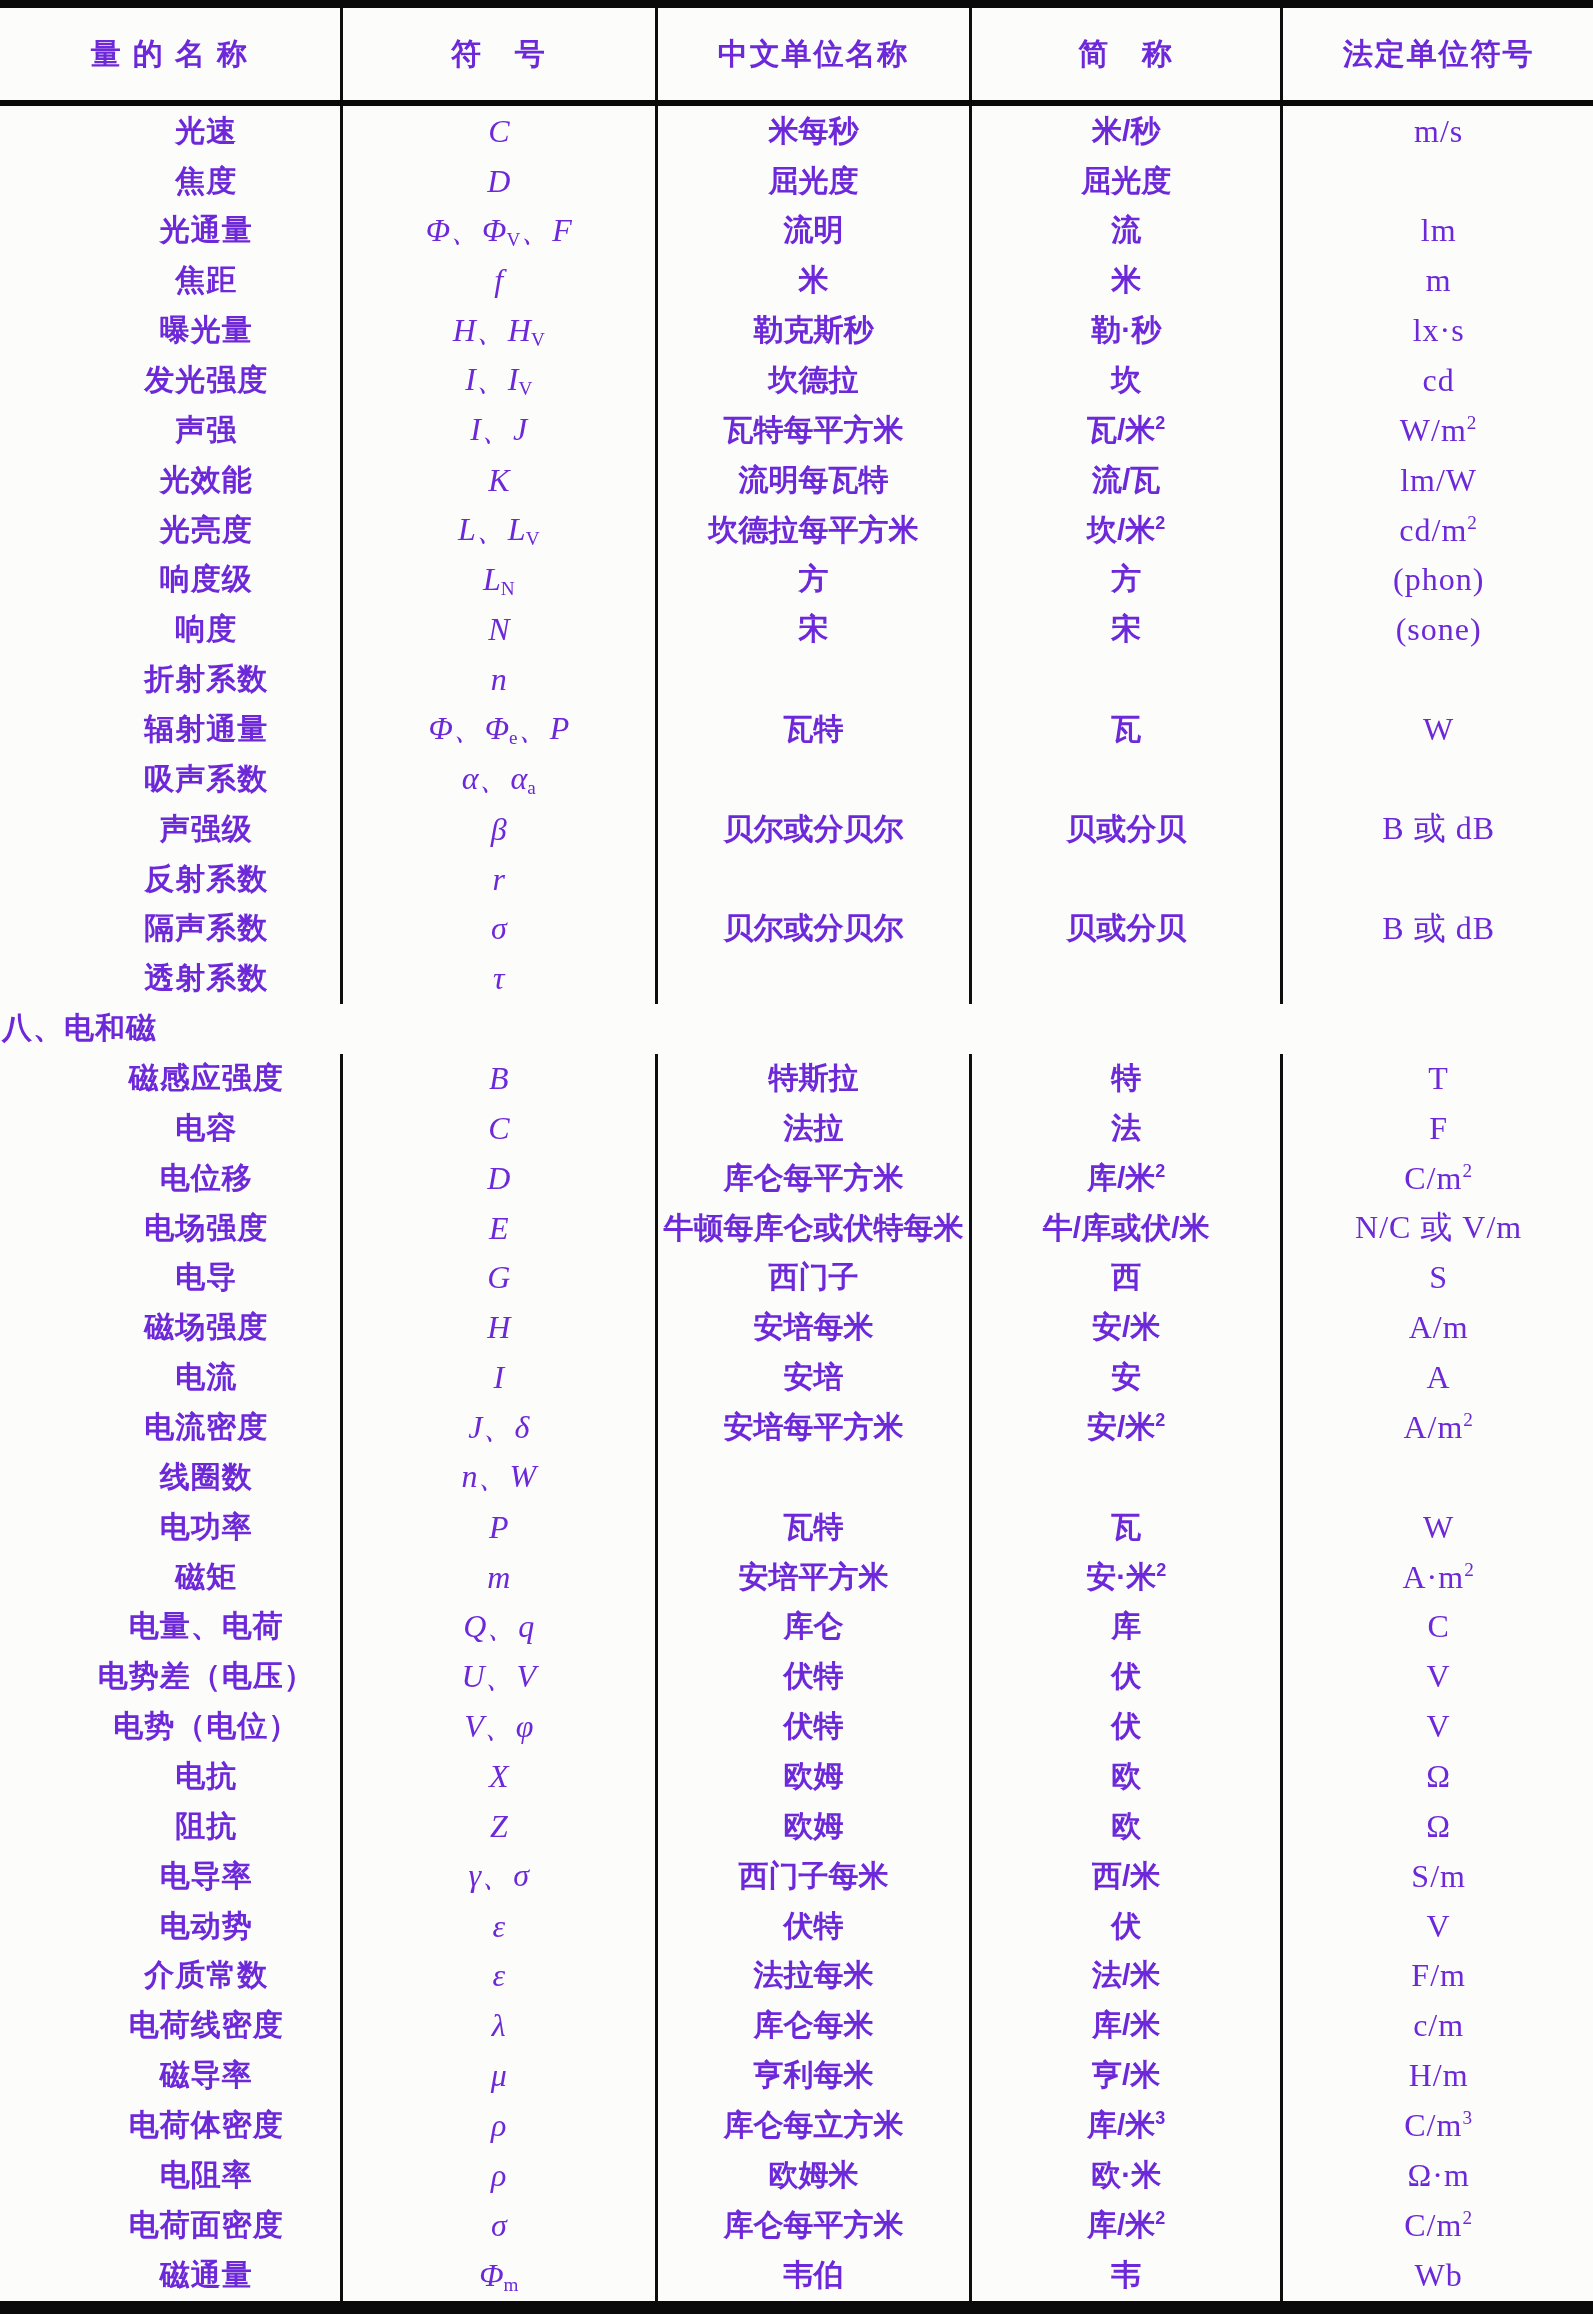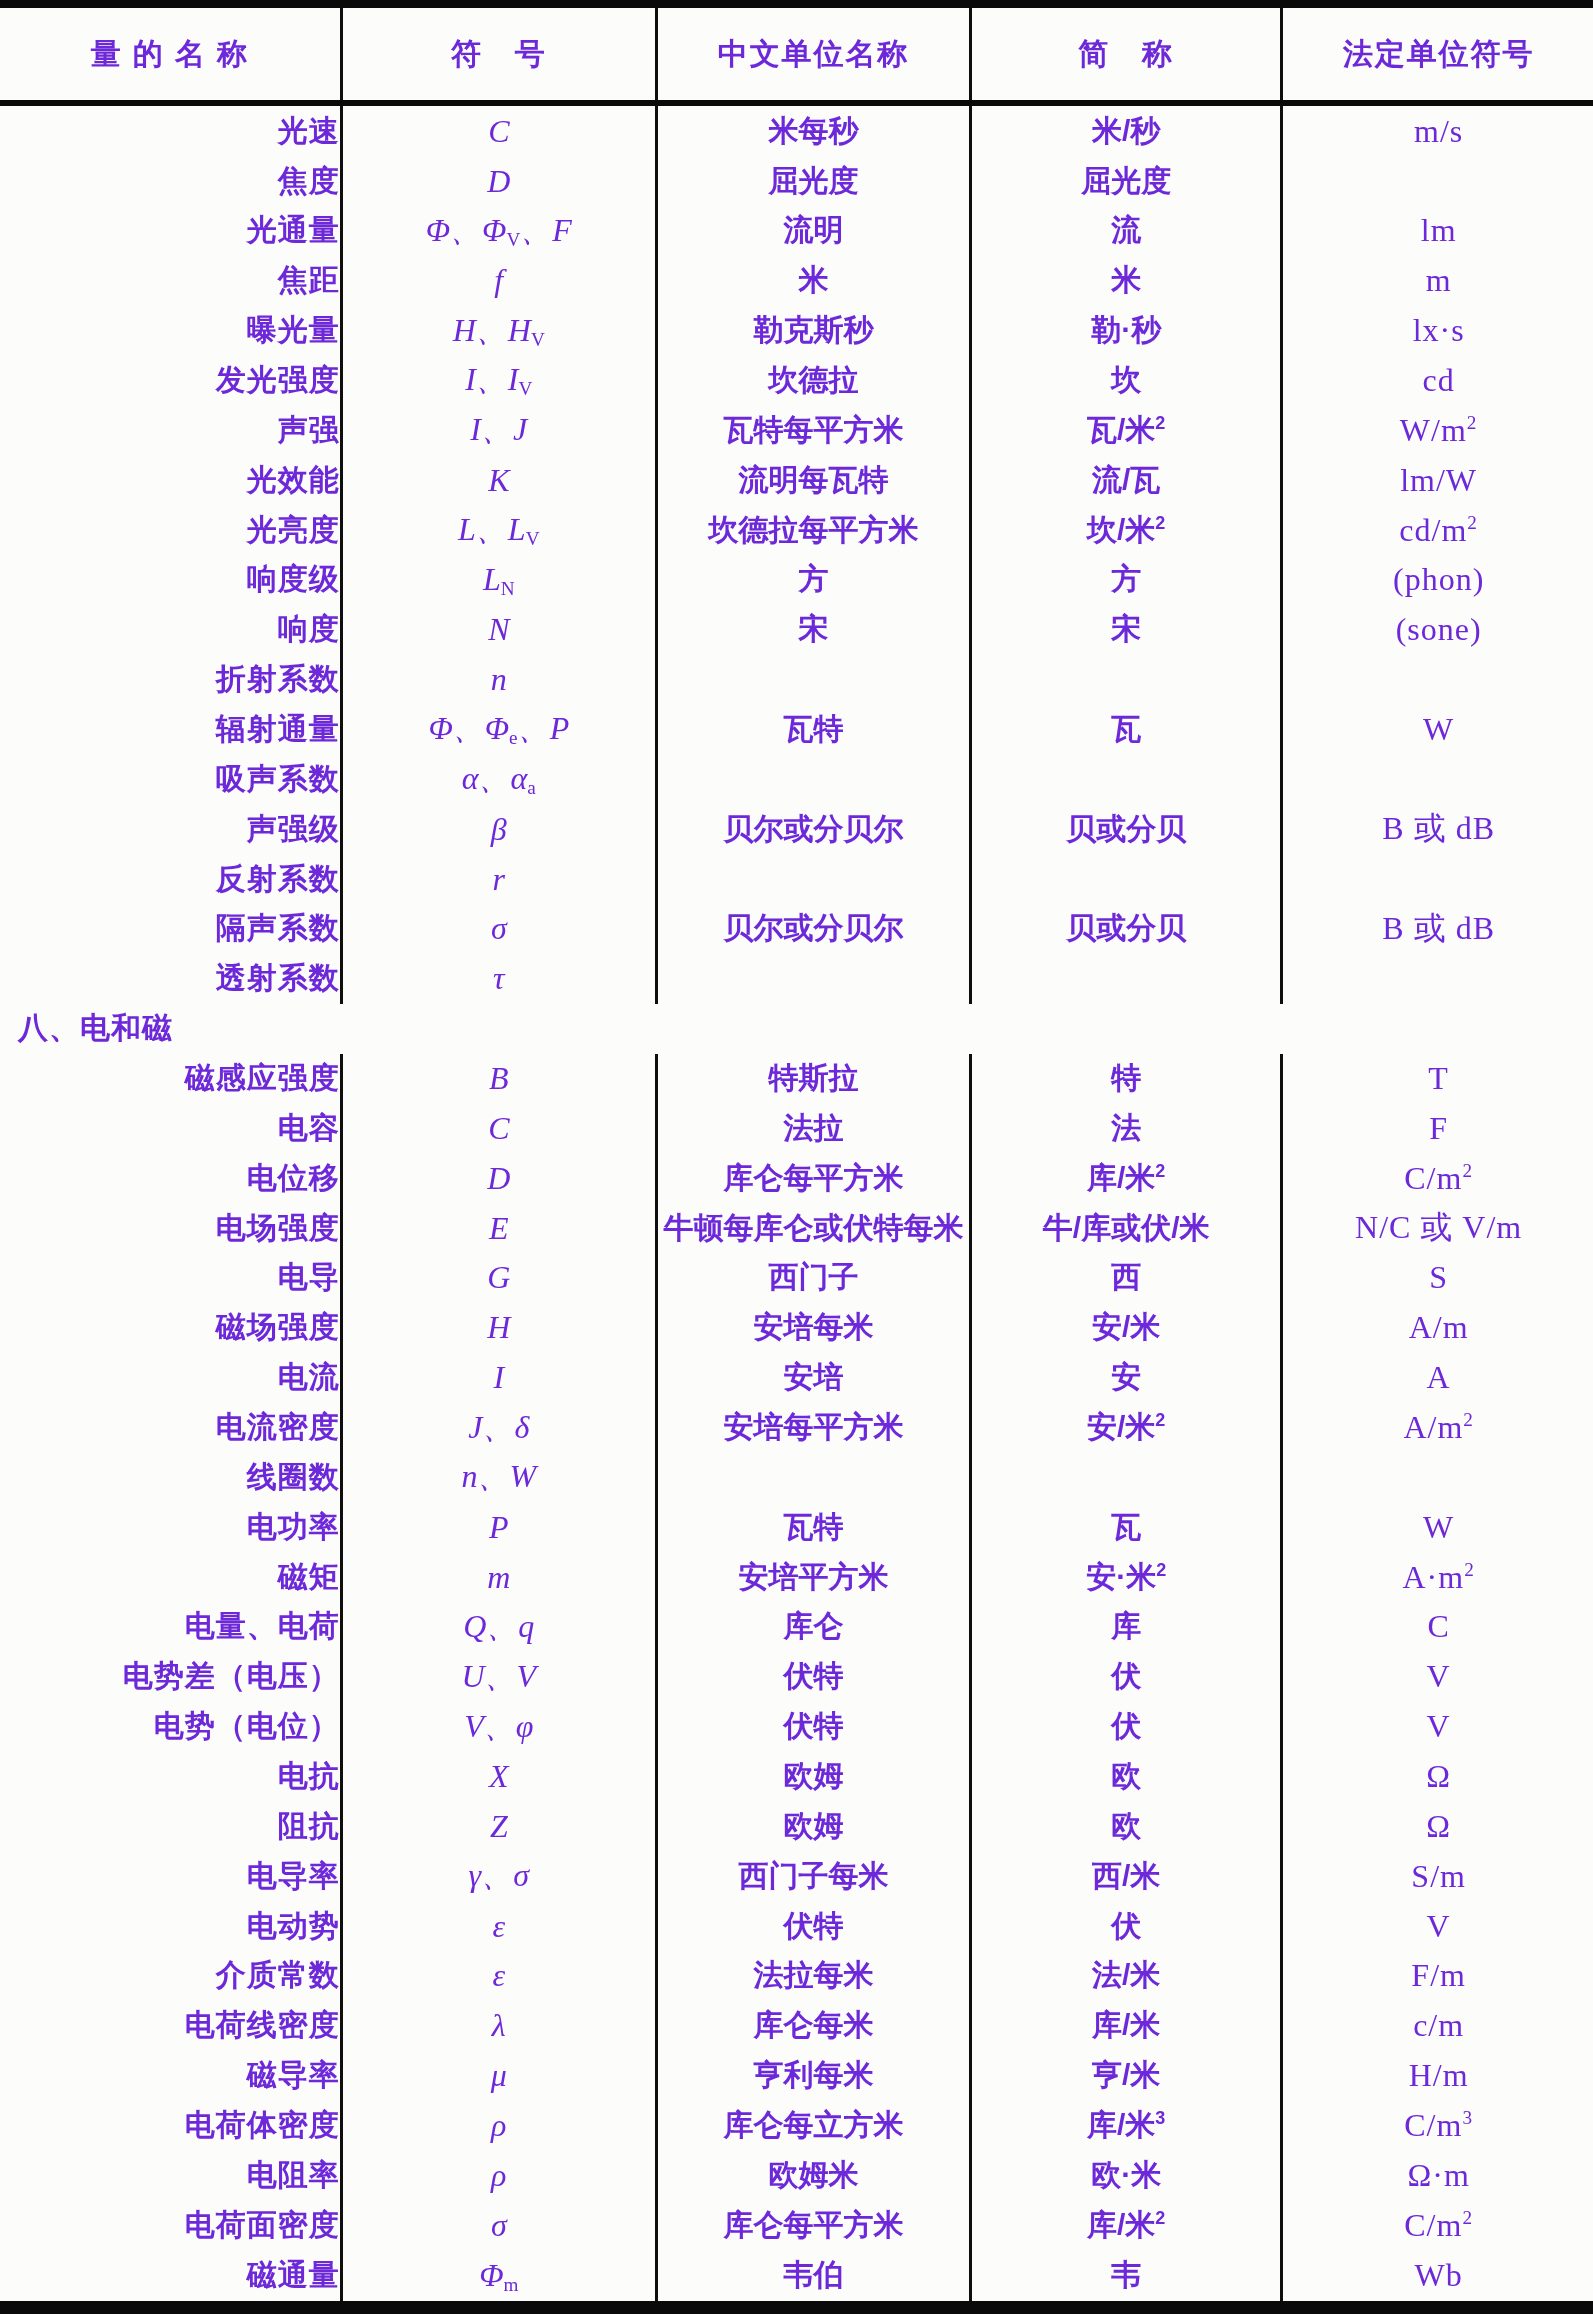--- a/index.html
+++ b/index.html
@@ -29,28 +29,28 @@
   th+th, td+td{border-left:3.8px solid #0e0e0e;}
   thead th{
     height:92px;
     border-bottom:6.7px solid #0a0a0a;
     font-size:30px;font-weight:700;
     text-align:center;
     letter-spacing:1.9px;
   }
   tbody td{height:46px;font-size:30px;}
   td.q{
-    text-align:right;
+    text-align:center;
     padding-left:73px;
     font-weight:600;
     letter-spacing:1px;
   }
   td.section{
     text-align:left;
-    padding-left:18px;
+    padding-left:2px;
     font-weight:600;
     letter-spacing:1px;
   }
   td.sym{
     text-align:center;
     font-family:"Liberation Serif", serif;
     font-style:italic;
     font-size:32px;
   }
   td.unit, td.abbr{

